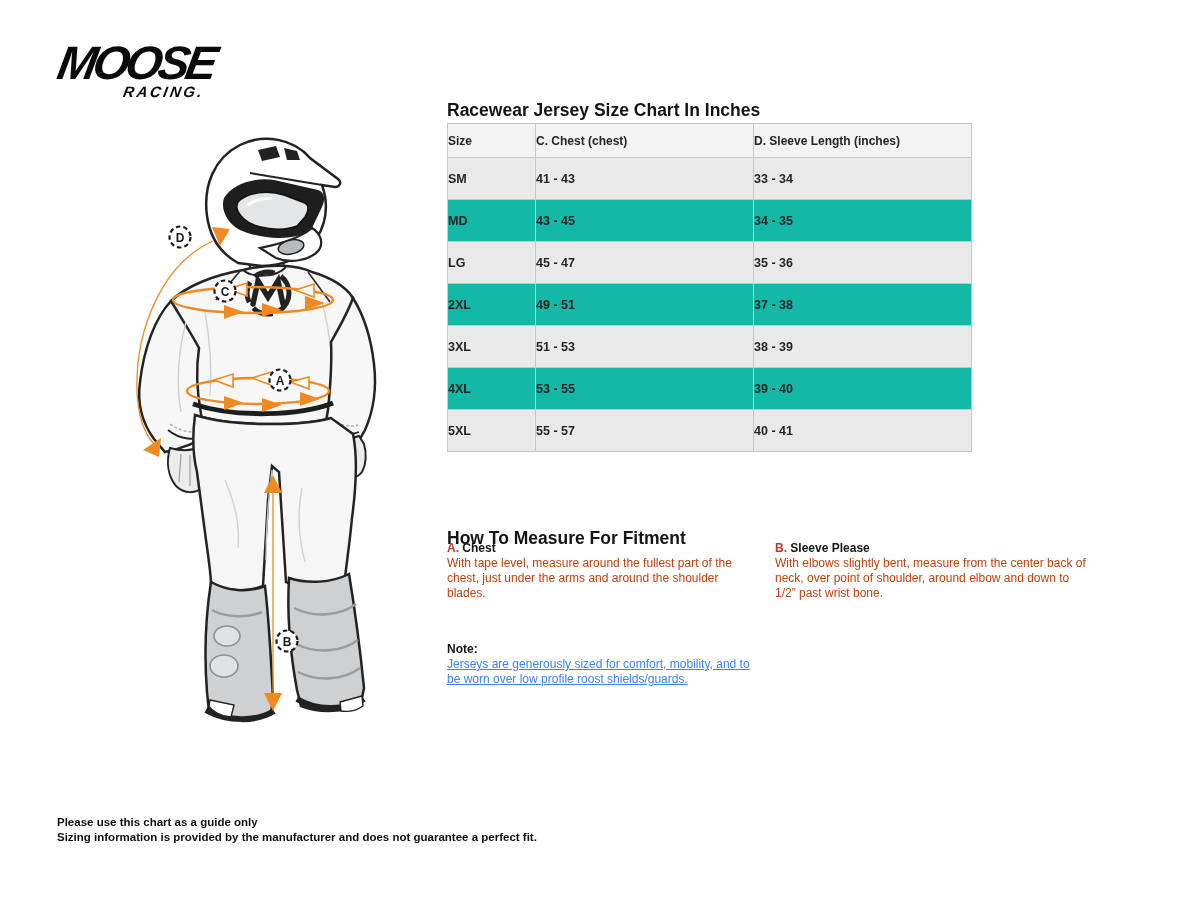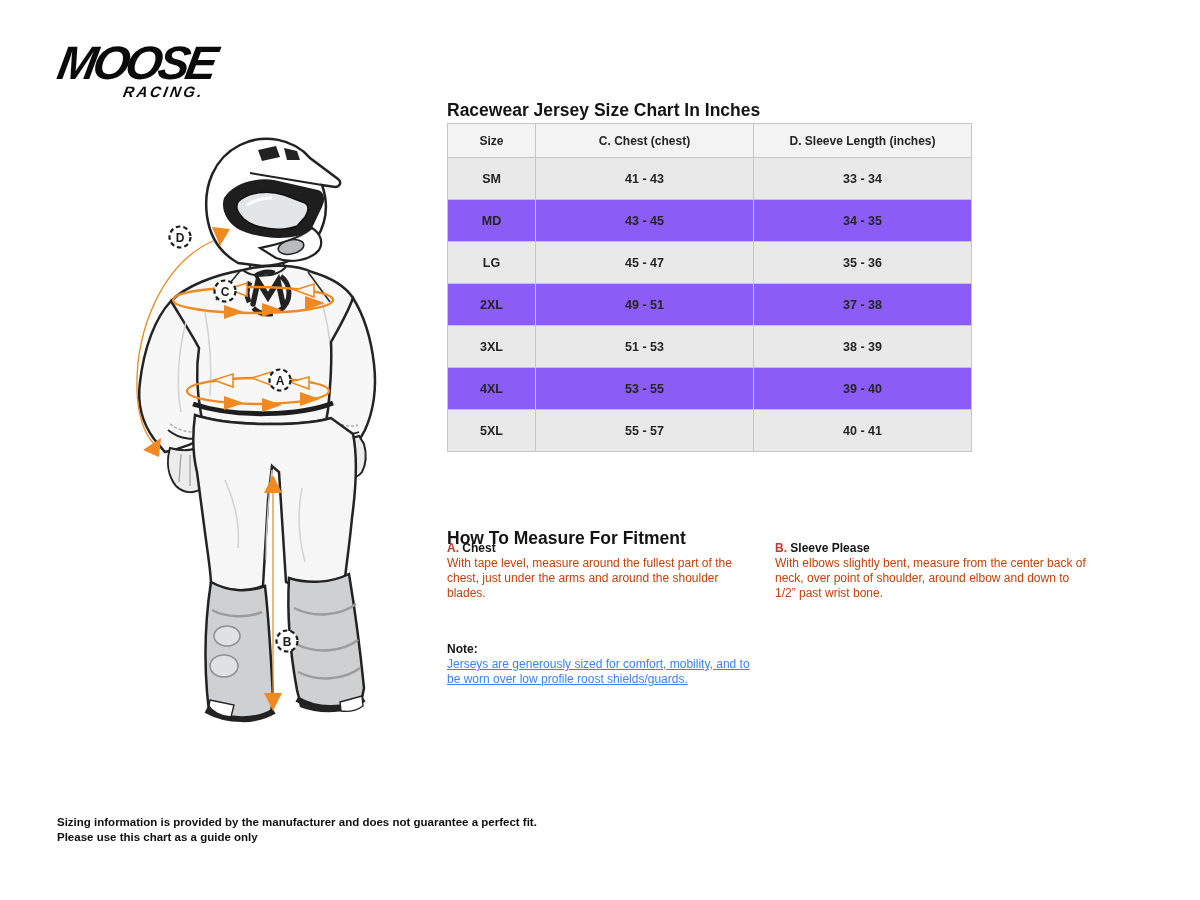--- a/index.html
+++ b/index.html
@@ -10,25 +10,25 @@
   }
   .logo{position:absolute;left:57px;top:42px;transform:skewX(-10deg);color:#0a0a0a;}
   .logo-moose{font-size:47px;font-weight:bold;font-style:italic;letter-spacing:-4px;line-height:0.9;}
   .logo-racing{font-size:15px;font-weight:bold;font-style:italic;letter-spacing:2.5px;text-align:right;margin-top:-1px;padding-right:4px;}
 
   .chart-title{position:absolute;left:447px;top:88px;font-size:17.5px;font-weight:bold;color:#141414;}
 
   table.size-table{
     position:absolute;left:447px;top:123px;width:524px;
     border-collapse:collapse;table-layout:fixed;
-    font-size:12.5px;font-weight:bold;color:#242424;text-align:center;
+    font-size:12.5px;font-weight:bold;color:#242424;text-align:left;
   }
   .size-table th,.size-table td{border:1px solid #c6c6c6;padding:0;}
   .size-table thead th{height:33px;background:#f3f3f4;font-size:12px;}
-  .size-table tbody td{height:41px;background:#8b5cf6;}
+  .size-table tbody td{height:41px;background:#14b8a6;}
   .size-table tbody tr:nth-child(odd) td{background:#e9e9ea;}
 
   .measure-heading{position:absolute;left:447px;top:513px;font-size:17.5px;font-weight:bold;color:#141414;}
   .measure-cols{position:absolute;left:447px;top:541px;display:flex;}
   .measure-col-a{width:302px;margin-right:26px;}
   .measure-col-b{width:316px;}
   .measure-sub{font-size:12px;font-weight:bold;color:#141414;margin:0 0 1px 0;}
   .measure-letter{color:#c03a30;}
   .measure-text{font-size:12px;line-height:1.24;margin:0;color:#c2410c;}
 
@@ -245,15 +245,15 @@
     <p class="measure-text">With elbows slightly bent, measure from the center back of neck, over point of shoulder, around elbow and down to 1/2” past wrist bone.</p>
   </div>
 </div>
 
 <div class="note-block">
   <p class="note-label">Note:</p>
   <p class="note-text">Jerseys are generously sized for comfort, mobility, and to be worn over low profile roost shields/guards.</p>
 </div>
 
 <div class="footer">
+  <div>Please use this chart as a guide only</div>
   <div>Sizing information is provided by the manufacturer and does not guarantee a perfect fit.</div>
-  <div>Please use this chart as a guide only</div>
 </div>
 
 </body></html>

